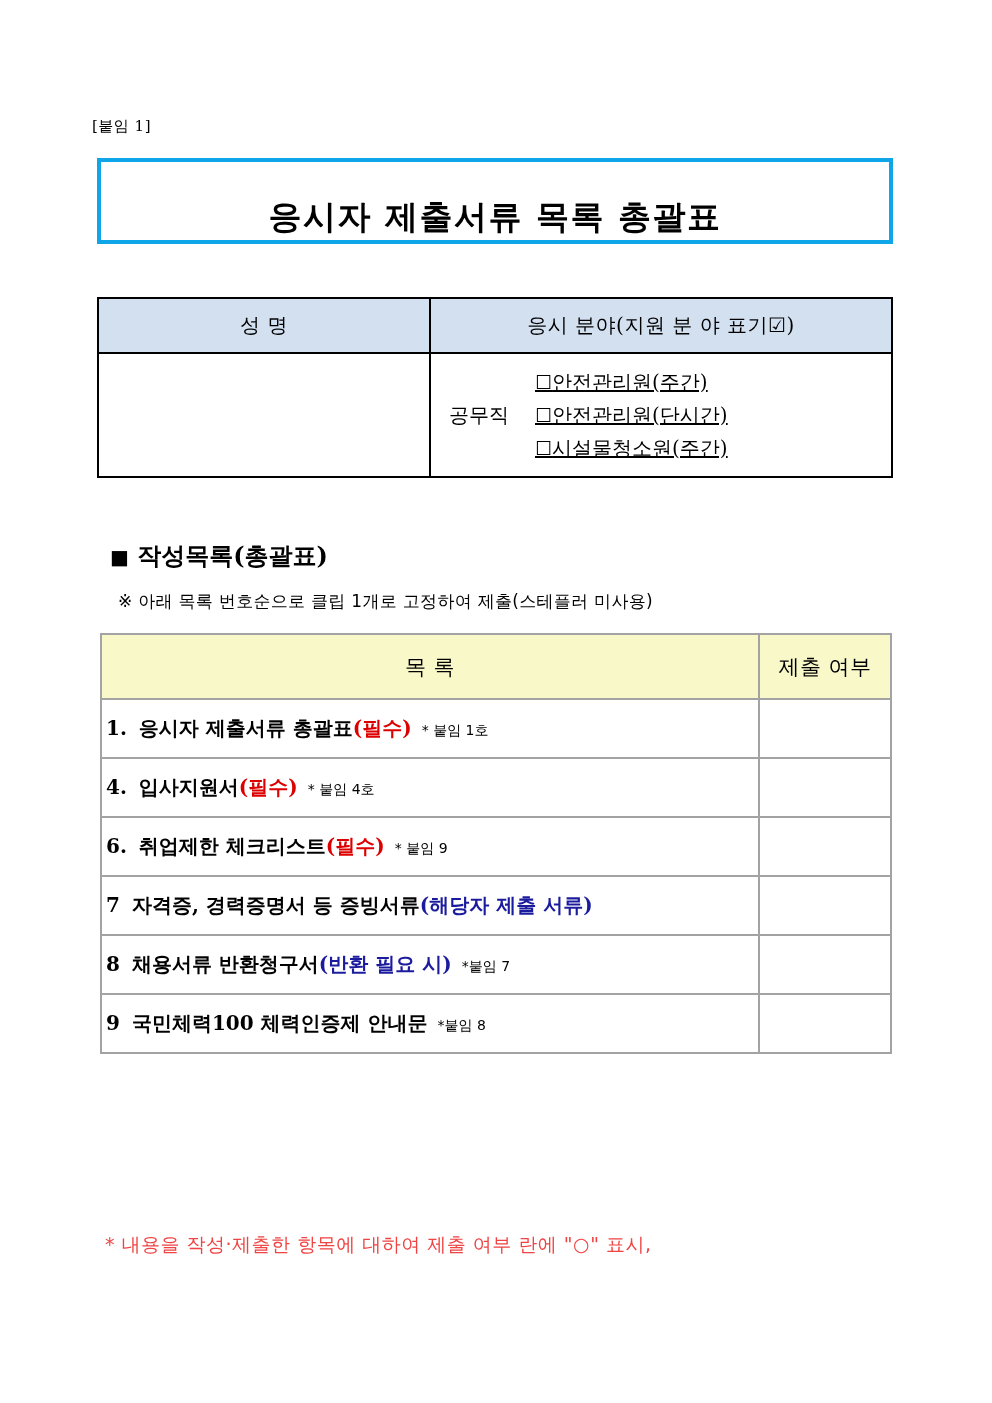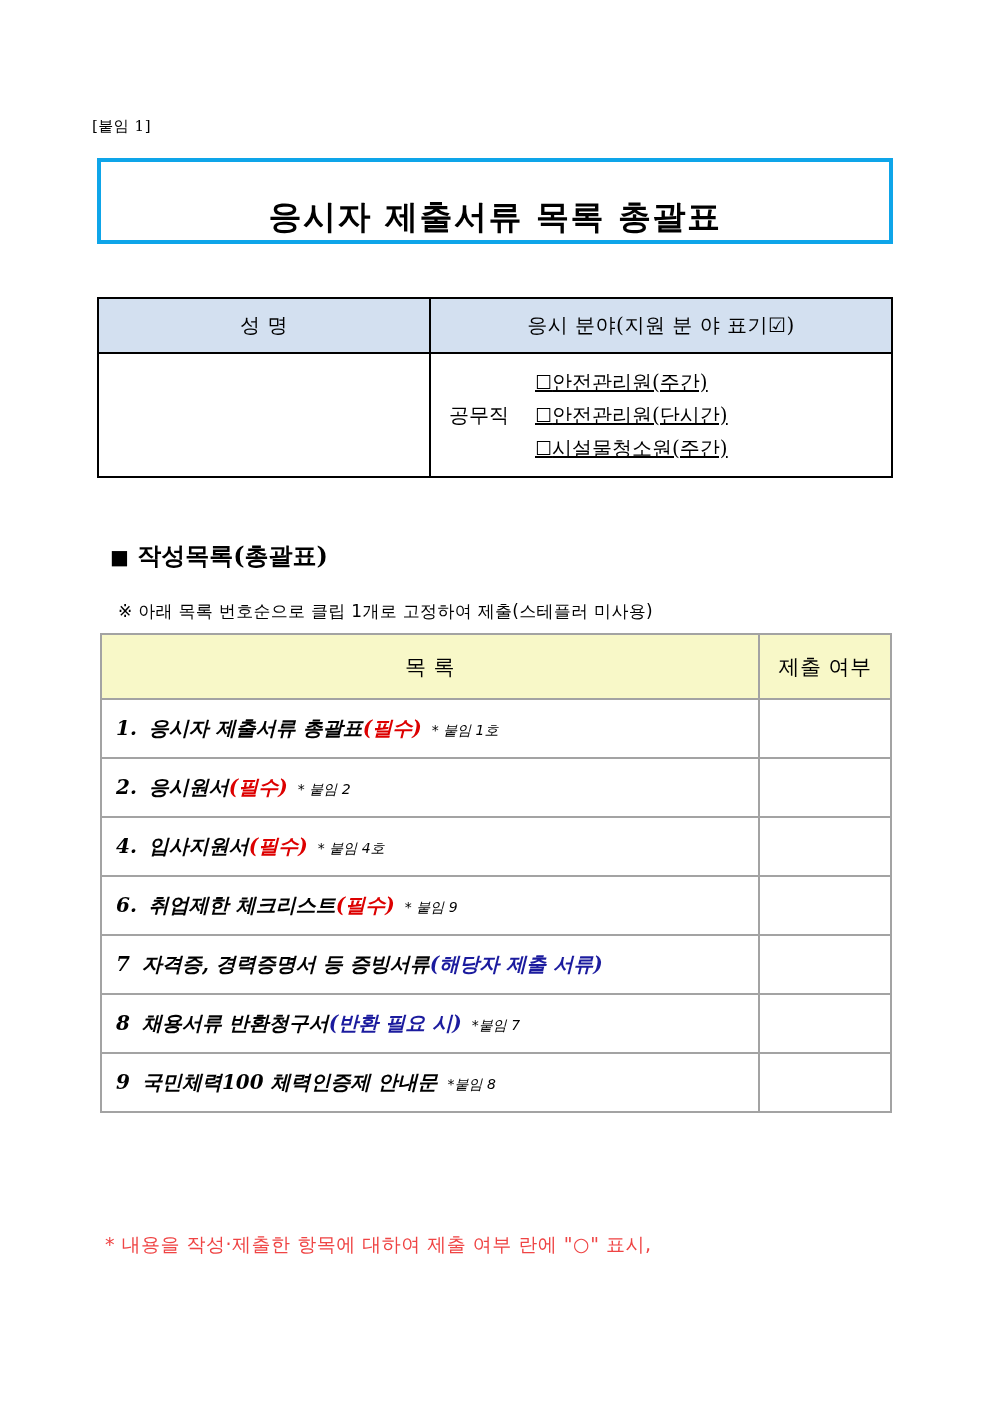--- a/index.html
+++ b/index.html
@@ -127,21 +127,20 @@
     font-size: 20px;
   }
   .section-note {
     position: absolute;
     left: 118px;
     top: 590px;
     font-family: "DejaVu Sans", "Liberation Sans", sans-serif;
     font-size: 17px;
     letter-spacing: 0.3px;
     white-space: nowrap;
-    margin-top: 10px;
   }
 
   
   .list-table {
     position: absolute;
     left: 100px;
     top: 633px;
     width: 792px;
     border-collapse: collapse;
     table-layout: fixed;
@@ -156,25 +155,24 @@
     height: 63px;
     font-weight: normal;
     font-size: 21px;
     text-align: center;
     letter-spacing: 0.5px;
     white-space: nowrap;
   }
   .hdr-sub { letter-spacing: 2px; }
   .list-table tbody td.item-cell {
     height: 57px;
-    padding-left: 14px;
+    padding-left: 4px;
     font-size: 20px;
     white-space: nowrap;
     vertical-align: middle;
-    font-style: italic;
   }
   .list-table tbody td.mark-cell {
     background: #ffffff;
   }
   .item-num {
     font-weight: bold;
     padding-right: 5px;
   }
   .item-main { font-weight: bold; }
   .req { color: #dd0000; font-weight: bold; }
@@ -250,24 +248,20 @@
         <th class="hdr-list">목   록</th>
         <th class="hdr-sub" style="width:130px;">제출 여부</th>
       </tr>
     </thead>
     <tbody id="checklist-body">
         <tr>
           <td class="item-cell"><span class="item-num">1.</span><span class="item-main"> 응시자 제출서류 총괄표</span><span class="req">(필수)</span><span class="item-ref">* 붙임 1호</span></td>
           <td class="mark-cell"></td>
         </tr>
         <tr>
-          <td class="item-cell"><span class="item-num">2.</span><span class="item-main"> 응시원서</span><span class="req">(필수)</span><span class="item-ref">* 붙임 2</span></td>
-          <td class="mark-cell"></td>
-        </tr>
-        <tr>
           <td class="item-cell"><span class="item-num">4.</span><span class="item-main"> 입사지원서</span><span class="req">(필수)</span><span class="item-ref">* 붙임 4호</span></td>
           <td class="mark-cell"></td>
         </tr>
         <tr>
           <td class="item-cell"><span class="item-num">6.</span><span class="item-main"> 취업제한 체크리스트</span><span class="req">(필수)</span><span class="item-ref">* 붙임 9</span></td>
           <td class="mark-cell"></td>
         </tr>
         <tr>
           <td class="item-cell"><span class="item-num">7</span><span class="item-main"> 자격증, 경력증명서 등 증빙서류</span><span class="opt-blue">(해당자 제출 서류)</span></td>
           <td class="mark-cell"></td>

